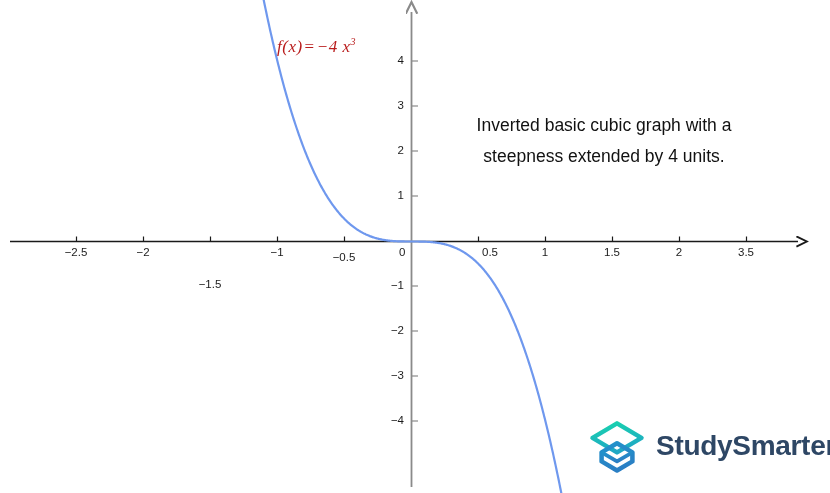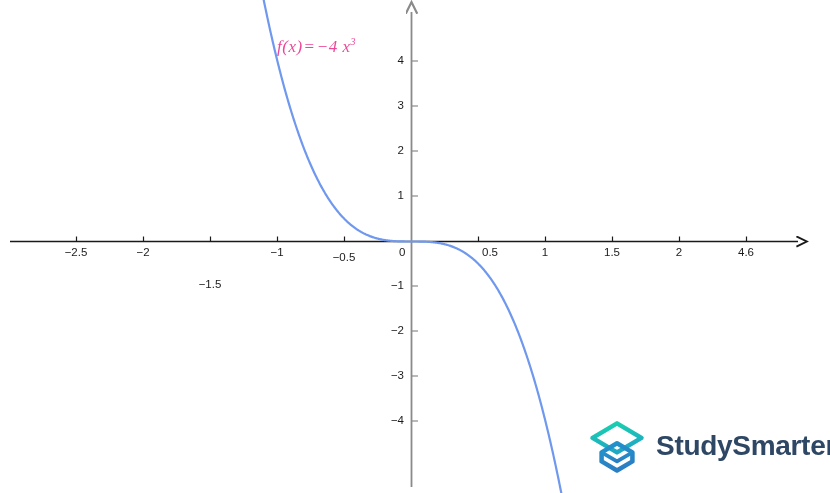--- a/index.html
+++ b/index.html
@@ -42,21 +42,21 @@
     position: absolute;
     font-family: "Liberation Sans", sans-serif;
     font-size: 11.5px;
     color: #1b1b1b;
     line-height: 1;
   }
   #function-label {
     position: absolute;
     left: 277px;
     top: 36px;
-    color: #ec4899;
+    color: #b91c1c;
     font-family: "Liberation Serif", serif;
     font-style: italic;
     font-size: 17px;
     white-space: nowrap;
     letter-spacing: 0.5px;
   }
   #function-label .op {
     font-style: normal;
     padding: 0 2px;
   }
@@ -148,37 +148,41 @@
 
   <div class="tick-label x" style="left:76px;  top:247px;">−2.5</div>
   <div class="tick-label x" style="left:143px; top:247px;">−2</div>
   <div class="tick-label x" style="left:210px; top:247px;margin-top:32px;">−1.5</div>
   <div class="tick-label x" style="left:277px; top:247px;">−1</div>
   <div class="tick-label x" style="left:344px; top:252px;">−0.5</div>
   <div class="tick-label x" style="left:466px; top:247px;padding-left:48px;">0.5</div>
   <div class="tick-label x" style="left:545px; top:247px;">1</div>
   <div class="tick-label x" style="left:612px; top:247px;">1.5</div>
   <div class="tick-label x" style="left:679px; top:247px;">2</div>
-  <div class="tick-label x" style="left:746px; top:247px;">4.6</div>
+  <div class="tick-label x" style="left:746px; top:247px;">3.5</div>
 
   <div class="tick-label y" style="left:404px; top:61px;">4</div>
   <div class="tick-label y" style="left:404px; top:106px;">3</div>
   <div class="tick-label y" style="left:404px; top:151px;">2</div>
   <div class="tick-label y" style="left:404px; top:196px;">1</div>
   <div class="tick-label y" style="left:404px; top:286px;">−1</div>
   <div class="tick-label y" style="left:404px; top:331px;">−2</div>
   <div class="tick-label y" style="left:404px; top:376px;">−3</div>
   <div class="tick-label y" style="left:404px; top:421px;">−4</div>
 
   <div id="origin-label" style="left:399px; top:247px;">0</div>
 
   <div id="function-label">
     <span>f(x)</span><span class="op">=</span><span>−4</span>&nbsp;<span>x</span><sup>3</sup>
   </div>
 
+  <div id="annotation">
+    <span class="line">Inverted basic cubic graph with a</span>
+    <span class="line">steepness extended by 4 units.</span>
+  </div>
 
   <div id="logo">
     <svg id="logo-mark" viewBox="0 0 64 64">
       <defs>
         <linearGradient id="lidgrad" x1="0" y1="0" x2="0.25" y2="1">
           <stop offset="0%" stop-color="#19d3ae"></stop>
           <stop offset="100%" stop-color="#1fa8c4"></stop>
         </linearGradient>
         <linearGradient id="boxgrad" x1="0" y1="0" x2="0.3" y2="1">
           <stop offset="0%" stop-color="#2293cb"></stop>

